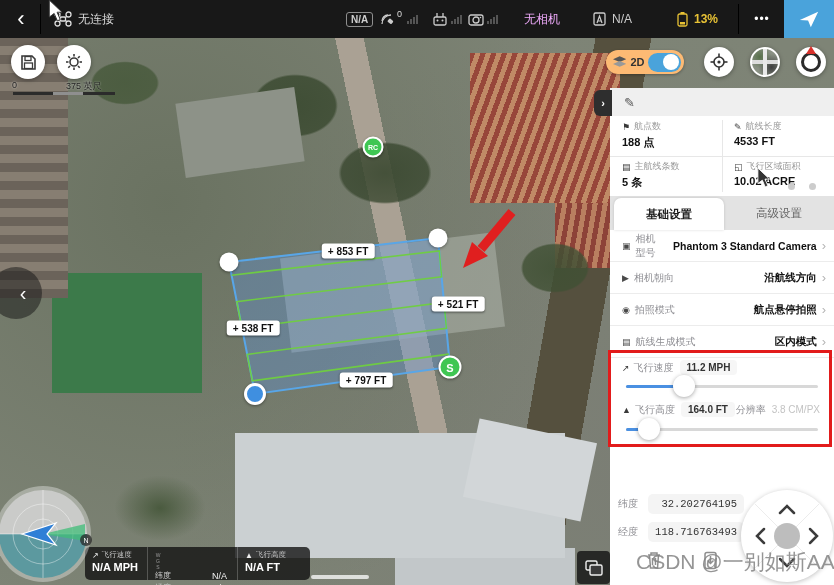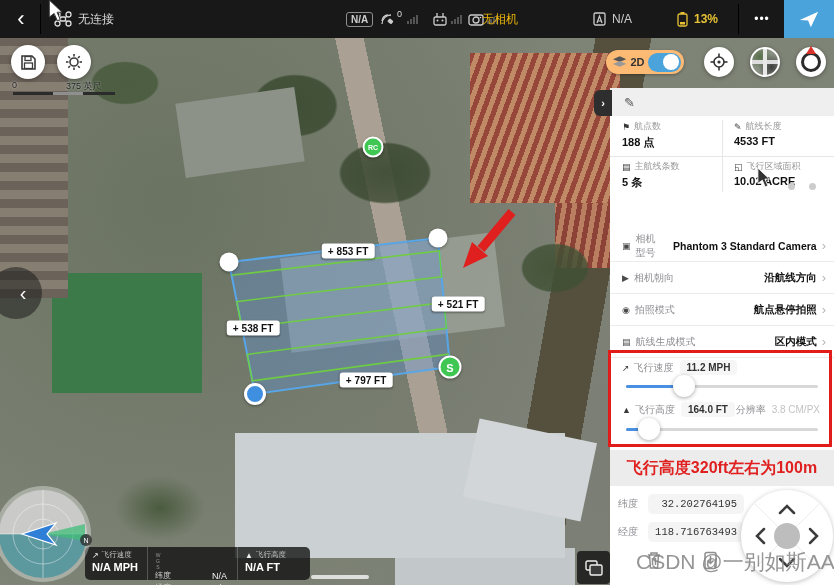--- a/index.html
+++ b/index.html
@@ -11,21 +11,21 @@
   .tb-item { position:absolute; top:0; height:38px; display:flex; align-items:center; color:#ccc; }
   .tb-sep { position:absolute; top:4px; width:1px; height:30px; background:#000; }
   .back-chevron { left:8px; font-size:22px; color:#fff; width:26px; justify-content:center; }
   .conn { left:54px; gap:6px; font-size:12px; color:#ddd; }
   .na-badge { left:346px; font-size:10px; font-weight:bold; color:#cfcfcf; }
   .na-badge span { border:1px solid #8f8f8f; border-radius:3px; padding:1px 4px; }
   .sat { left:380px; gap:2px; }
   .sat sup { color:#ddd; font-size:9px; margin-top:-10px; }
   .bars { display:inline-flex; align-items:flex-end; gap:1px; margin-left:3px; }
   .bars i { width:2px; background:#555; display:block; }
-  .cam-status { left:482px; font-size:12px; color:#eab308; }
+  .cam-status { left:524px; font-size:12px; color:#f0abfc; }
   .fm { left:592px; gap:5px; font-size:12px; color:#ccc; }
   .batt { left:676px; gap:5px; font-size:12px; font-weight:bold; color:#e8c235; }
   .more-btn { left:740px; width:44px; justify-content:center; color:#fff; font-size:12px; letter-spacing:1px; }
   .takeoff-btn { left:784px; width:50px; background:#4aa3db; justify-content:center; }
 
   
   .map { position:absolute; left:0; top:38px; width:834px; height:547px; overflow:hidden;
     background-color:#7e8476;
     background-image:
       radial-gradient(closest-side, rgba(60,75,50,.92), rgba(60,75,50,.85) 62%, transparent 66%),
@@ -340,20 +340,24 @@
         <div class="sv">10.02 ACRE</div>
       </div>
       <div class="vdiv"></div>
       <div class="hdiv"></div>
       <div class="dots">
           <i></i>
           <i></i>
         </div>
     </div>
 
+    <div class="tabs">
+      <div class="tab active">基础设置</div>
+      <div class="tab">高级设置</div>
+    </div>
 
     <div class="rows">
       <div class="prow">
         <span class="ic">▣</span>
         <span class="pl">相机型号</span>
         <span class="pv">Phantom 3 Standard Camera</span>
         <span class="chev">›</span>
       </div>
       <div class="prow">
         <span class="ic">▶</span>
@@ -391,23 +395,20 @@
         <span class="chip">164.0 FT</span>
         <span class="res-lab">分辨率</span>
         <span class="res-val">3.8 CM/PX</span>
       </div>
       <div class="track" style="top:76px;">
         <div class="fill" style="width:12%;"></div>
         <div class="hnd" style="left:12%;"></div>
       </div>
     </div>
 
-    <div class="note">
-      <span>飞行高度320ft左右为100m</span>
-    </div>
 
     <div class="coord-row" style="top:406px;">
       <span class="cl">纬度</span>
       <input readonly="" value="32.202764195" style="">
     </div>
     <div class="coord-row" style="top:434px;">
       <span class="cl">经度</span>
       <input readonly="" value="118.716763493" style="">
     </div>
   </div>

